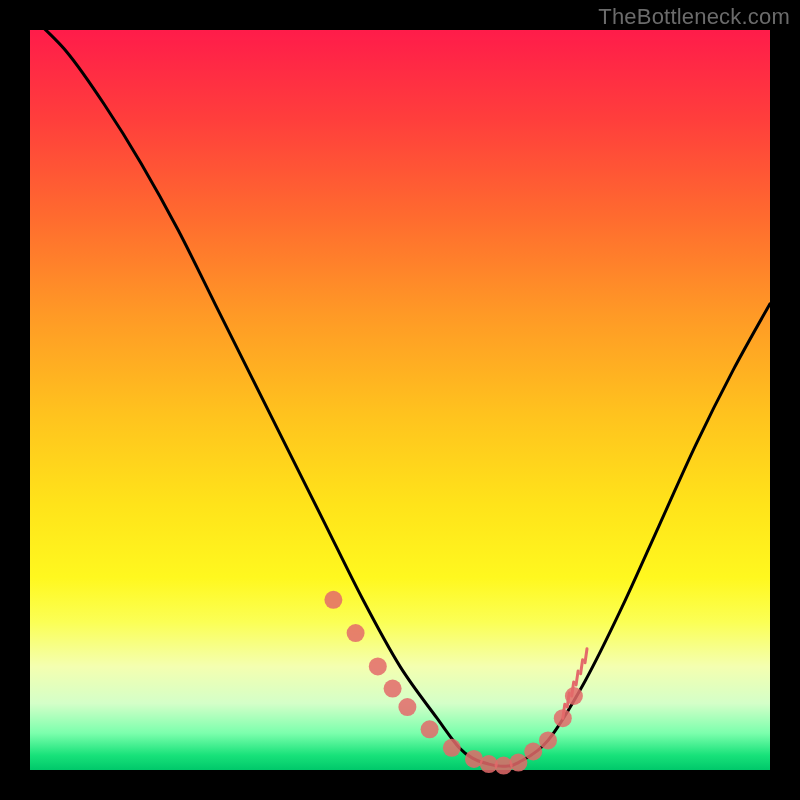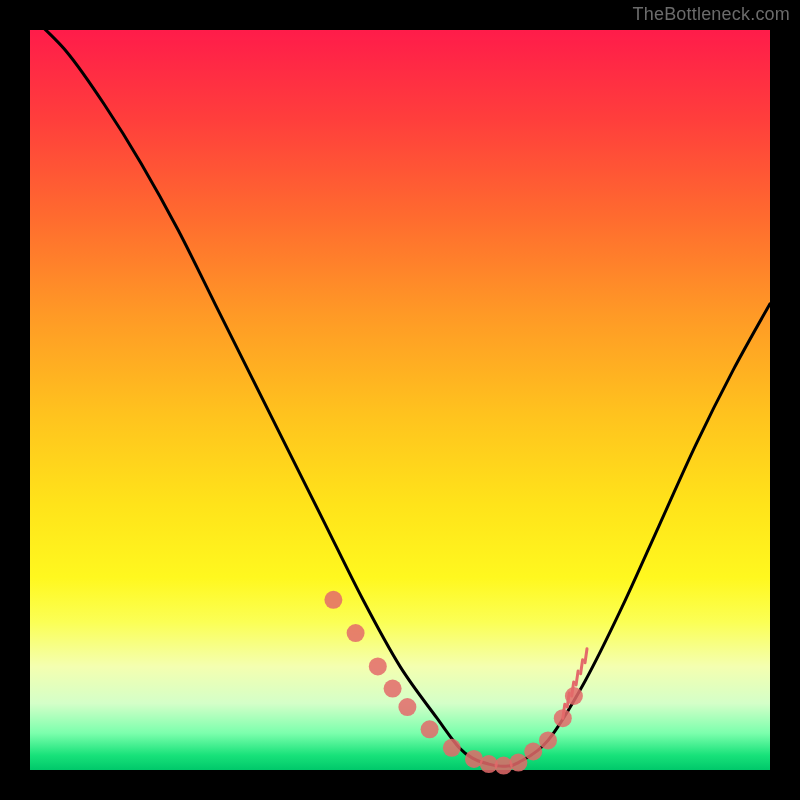--- a/index.html
+++ b/index.html
@@ -39,21 +39,21 @@
       #7cffad 95%,
       #18e27a 98%,
       #00c86a 100%
     );
   }
   .watermark {
     position: absolute;
     top: 4px;
     right: 10px;
     color: #6b6b6b;
-    font-size: 18px;
+    font-size: 22px;
     font-weight: 500;
     letter-spacing: 0.2px;
     user-select: none;
   }
   svg.curve {
     position: absolute;
     left: 0;
     top: 0;
     width: 740px;
     height: 740px;

